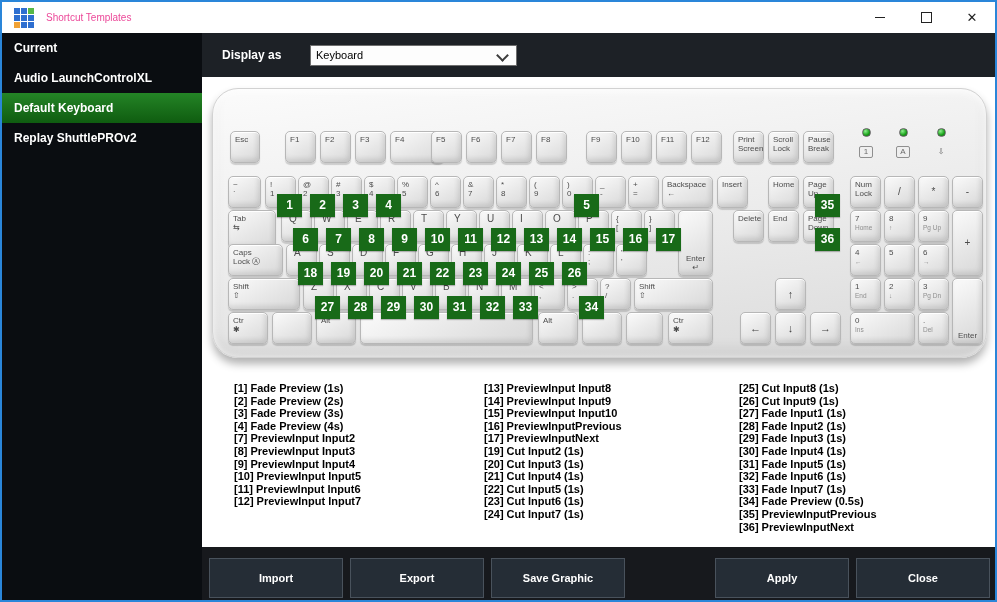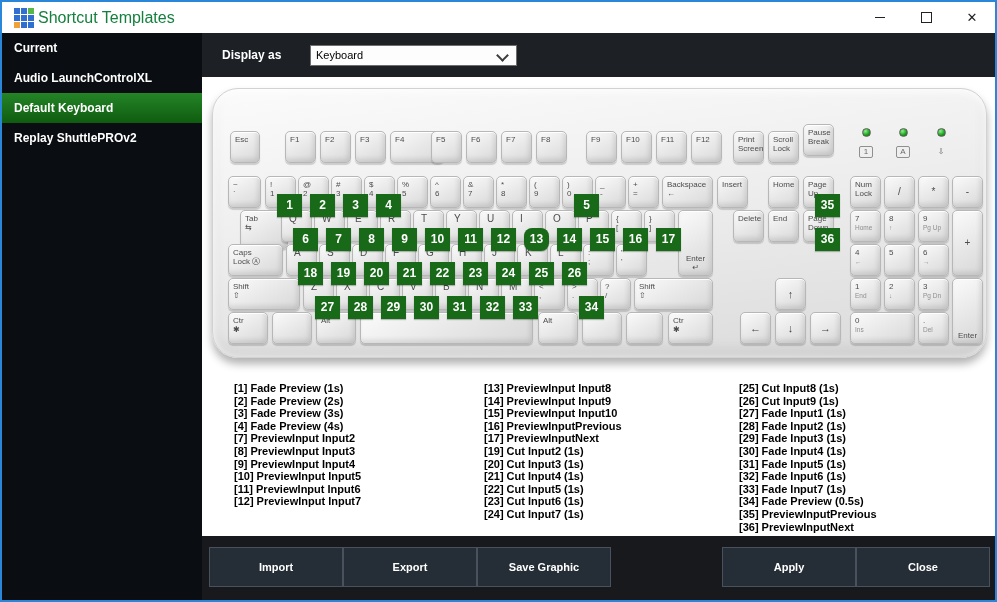--- a/index.html
+++ b/index.html
@@ -1,21 +1,21 @@
 <!DOCTYPE html>
 <html><head>
 <meta charset="utf-8">
 <style>
   html,body{margin:0;padding:0;background:#9a9a9a;font-family:"Liberation Sans",sans-serif;}
   .window{width:997px;height:602px;box-sizing:border-box;border:2px solid #2a86d9;background:#fff;display:flex;flex-direction:column;overflow:hidden;position:relative;}
   
   .titlebar{height:31px;background:#fff;display:flex;align-items:center;flex:0 0 auto;}
   .logo{display:grid;grid-template-columns:repeat(3,6px);grid-auto-rows:6px;gap:1px;margin-left:12px;}
   .logo-sq{width:6px;height:6px;display:block;}
-  .title{font-size:16px;color:#15803d;margin-left:4px;}
+  .title{font-size:10px;color:#ec4899;margin-left:12px;}
   .wctls{margin-left:auto;display:flex;height:100%;}
   .wctl{width:46px;height:100%;display:flex;align-items:center;justify-content:center;color:#222;font-size:13px;background:#fff;border:none;padding:0;}
   .glyph-min{display:inline-block;width:10px;border-top:1px solid #222;}
   .glyph-max{display:inline-block;width:9px;height:9px;border:1px solid #222;}
   
   .bodyrow{flex:1;display:flex;min-height:0;}
   .sidebar{width:200px;flex:0 0 auto;background:#0a0d11;}
   .sbitem{height:30px;line-height:30px;padding-left:12px;color:#fff;font-weight:bold;font-size:12px;cursor:default;}
   .sbitem.selected{background:linear-gradient(#248426,#0f5c10);}
   .maincol{flex:1;display:flex;flex-direction:column;min-width:0;}
@@ -40,21 +40,21 @@
   .key .sub{display:block;font-size:6.5px;color:#8f8f8f;margin-top:1px;}
   .badge{position:absolute;right:-7px;bottom:-10px;width:25px;height:23px;color:#fff;font-weight:bold;font-size:12px;line-height:23px;text-align:center;z-index:6;box-shadow:0 1px 1px rgba(0,0,0,.25);}
   .led{position:absolute;top:39px;width:30px;text-align:center;}
   .led .dot{width:9px;height:9px;border-radius:50%;margin:0 auto 3px;border:1px solid #5f5f5f;background:radial-gradient(circle at 35% 30%,#8ef08e,#18a018 60%,#0c6e0c);box-sizing:border-box;}
   .led .sym{font-size:8px;color:#6a6a6a;line-height:10px;display:inline-block;min-width:8px;}
   .led .sym.boxed{border:1px solid #8f8f8f;border-radius:2px;padding:0 2px;}
   .legend{position:absolute;left:0;top:305px;width:100%;}
   .legend-col{position:absolute;top:0;width:245px;}
   .legend-item{font-size:11px;font-weight:bold;color:#000;line-height:12.6px;white-space:nowrap;}
   
-  .footer{height:64px;flex:0 0 auto;background:#17191d;display:flex;align-items:flex-start;padding:11px 5px 16px 7px;box-sizing:border-box;}
+  .footer{height:53px;flex:0 0 auto;background:#17191d;display:flex;align-items:flex-start;padding:11px 5px 16px 7px;box-sizing:border-box;gap:7px;}
   .fbtn{width:134px;height:40px;background:#252d36;border:1px solid #49525c;color:#fff;font-weight:bold;font-size:11px;font-family:"Liberation Sans",sans-serif;display:flex;align-items:center;justify-content:center;cursor:default;}
   .fspacer{flex:1;}
 </style>
 </head>
 <body>
 
 <div class="window">
   <div class="titlebar">
     <span class="logo">
         <span class="logo-sq" style="background: rgb(46, 111, 208);"></span>
@@ -107,21 +107,21 @@
             <div class="key" style="left: 288px; top: 42px; width: 31px; height: 32px;">F7</div>
             <div class="key" style="left: 323px; top: 42px; width: 31px; height: 32px;">F8</div>
             <div class="key" style="left: 373px; top: 42px; width: 31px; height: 32px;">F9</div>
             <div class="key" style="left: 408px; top: 42px; width: 31px; height: 32px;">F10</div>
             <div class="key" style="left: 443px; top: 42px; width: 31px; height: 32px;">F11</div>
             <div class="key" style="left: 478px; top: 42px; width: 31px; height: 32px;">F12</div>
             <div class="key" style="left: 520px; top: 42px; width: 31px; height: 32px;">Print
 Screen</div>
             <div class="key" style="left: 555px; top: 42px; width: 31px; height: 32px;">Scroll
 Lock</div>
-            <div class="key" style="left: 590px; top: 35px; width: 31px; height: 32px;">Pause
+            <div class="key" style="left: 590px; top: 42px; width: 31px; height: 32px;">Pause
 Break</div>
             <div class="key" style="left: 15px; top: 87px; width: 33px; height: 32px;">~
 `</div>
             <div class="key" style="left: 52px; top: 87px; width: 31px; height: 32px;">!
 1<div class="badge" style="background: rgb(24, 106, 24);">1</div></div>
             <div class="key" style="left: 85px; top: 87px; width: 31px; height: 32px;">@
 2<div class="badge" style="background: rgb(24, 106, 24);">2</div></div>
             <div class="key" style="left: 118px; top: 87px; width: 31px; height: 32px;">#
 3<div class="badge" style="background: rgb(24, 106, 24);">3</div></div>
             <div class="key" style="left: 151px; top: 87px; width: 31px; height: 32px;">$
@@ -137,30 +137,30 @@
             <div class="key" style="left: 316px; top: 87px; width: 31px; height: 32px;">(
 9</div>
             <div class="key" style="left: 349px; top: 87px; width: 31px; height: 32px;">)
 0<div class="badge" style="background: rgb(24, 106, 24);">5</div></div>
             <div class="key" style="left: 382px; top: 87px; width: 31px; height: 32px;">_
 -</div>
             <div class="key" style="left: 415px; top: 87px; width: 31px; height: 32px;">+
 =</div>
             <div class="key" style="left: 449px; top: 87px; width: 51px; height: 32px;">Backspace
 ←</div>
-            <div class="key" style="left: 27px; top: 121px; width: 48px; height: 39px;">Tab
+            <div class="key" style="left: 15px; top: 121px; width: 48px; height: 39px;">Tab
 ⇆</div>
             <div class="key lt" style="left: 68px; top: 121px; width: 31px; height: 32px;">Q<div class="badge" style="background: rgb(24, 106, 24);">6</div></div>
             <div class="key lt" style="left: 101px; top: 121px; width: 31px; height: 32px;">W<div class="badge" style="background: rgb(24, 106, 24);">7</div></div>
             <div class="key lt" style="left: 134px; top: 121px; width: 31px; height: 32px;">E<div class="badge" style="background: rgb(24, 106, 24);">8</div></div>
             <div class="key lt" style="left: 167px; top: 121px; width: 31px; height: 32px;">R<div class="badge" style="background: rgb(24, 106, 24);">9</div></div>
             <div class="key lt" style="left: 200px; top: 121px; width: 31px; height: 32px;">T<div class="badge" style="background: rgb(24, 106, 24);">10</div></div>
             <div class="key lt" style="left: 233px; top: 121px; width: 31px; height: 32px;">Y<div class="badge" style="background: rgb(24, 106, 24);">11</div></div>
             <div class="key lt" style="left: 266px; top: 121px; width: 31px; height: 32px;">U<div class="badge" style="background: rgb(24, 106, 24);">12</div></div>
-            <div class="key lt" style="left: 299px; top: 121px; width: 31px; height: 32px;">I<div class="badge" style="background: rgb(24, 106, 24); border-radius: 8px;">13</div></div>
+            <div class="key lt" style="left: 299px; top: 121px; width: 31px; height: 32px;">I<div class="badge" style="background: rgb(24, 106, 24);">13</div></div>
             <div class="key lt" style="left: 332px; top: 121px; width: 31px; height: 32px;">O<div class="badge" style="background: rgb(24, 106, 24);">14</div></div>
             <div class="key lt" style="left: 365px; top: 121px; width: 31px; height: 32px;">P<div class="badge" style="background: rgb(24, 106, 24);">15</div></div>
             <div class="key" style="left: 398px; top: 121px; width: 31px; height: 32px;">{
 [<div class="badge" style="background: rgb(24, 106, 24);">16</div></div>
             <div class="key" style="left: 431px; top: 121px; width: 31px; height: 32px;">}
 ]<div class="badge" style="background: rgb(24, 106, 24);">17</div></div>
             <div class="key cb" style="left: 465px; top: 121px; width: 35px; height: 66px;">Enter
 ↵</div>
             <div class="key" style="left: 15px; top: 155px; width: 55px; height: 32px;">Caps
 Lock Ⓐ</div>

